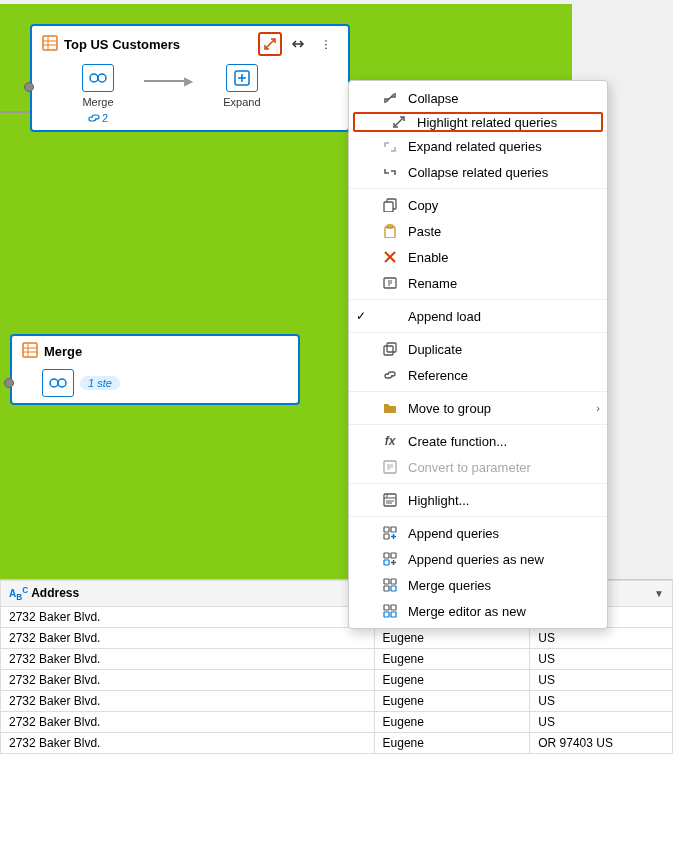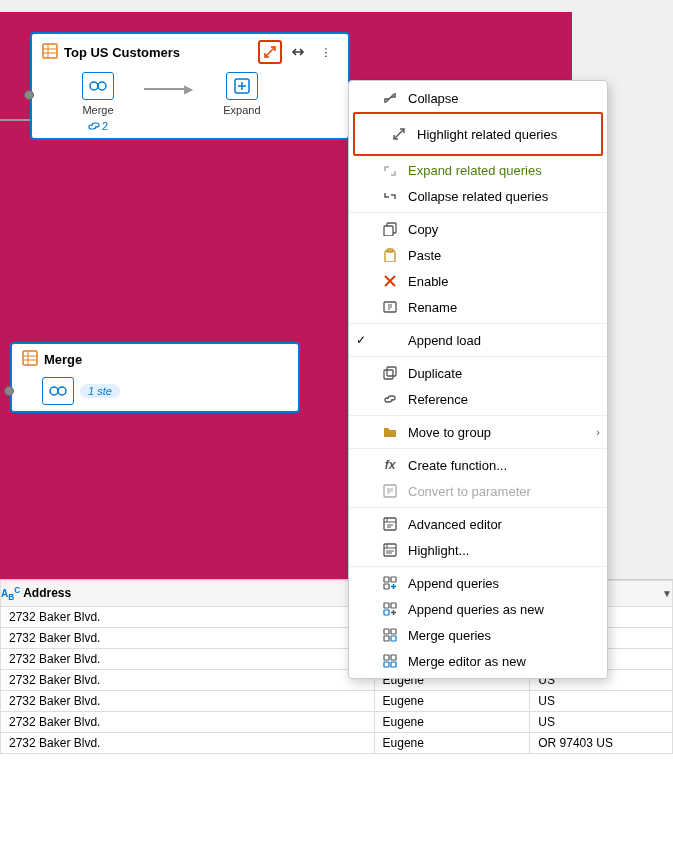--- a/index.html
+++ b/index.html
@@ -9,24 +9,24 @@
       background: #f0f0f0;
       width: 673px;
       height: 859px;
       overflow: hidden;
       position: relative;
     }
 
     
     .canvas-area {
       position: absolute;
-      top: 12px; left: 0;
+      top: 4px; left: 0;
       width: 572px;
       height: 580px;
-      background: #be185d;
+      background: #84cc16;
     }
 
     
     .query-card {
       position: absolute;
       background: white;
       border: 2px solid #0078d4;
       border-radius: 4px;
       padding: 6px 10px;
     }
@@ -143,21 +143,21 @@
     }
 
     table {
       border-collapse: collapse;
       width: 100%;
     }
 
     th {
       background: #f5f5f5;
       border: 1px solid #ddd;
-      padding: 4px 0;
+      padding: 4px 8px;
       text-align: left;
       font-weight: 600;
       font-size: 12px;
       white-space: nowrap;
     }
 
     td {
       border: 1px solid #ddd;
       padding: 3px 8px;
       font-size: 12px;
@@ -194,21 +194,21 @@
       padding: 5px 7px;
       gap: 10px;
       cursor: pointer;
       font-size: 13px;
       color: #000;
     }
 
     .menu-item.highlighted-item {
       border: 2px solid #d83b01;
       margin: 1px 4px;
-      padding: 12px 10px;
+      padding: 0 10px;
       border-radius: 2px;
     }
 
     .menu-item.disabled {
       color: #aaa;
       cursor: default;
     }
 
     .menu-separator {
       height: 1px;
@@ -381,21 +381,21 @@
       <span class="menu-item-text">Highlight related queries</span>
     </div>
     <div class="menu-item disabled">
       <span class="menu-check"></span>
       <span class="menu-icon">
         <svg width="14" height="14" viewBox="0 0 14 14">
           <path d="M2 8 L2 4 L6 4" stroke="#aaa" stroke-width="1.5" fill="none"></path>
           <path d="M12 8 L12 12 L8 12" stroke="#aaa" stroke-width="1.5" fill="none"></path>
         </svg>
       </span>
-      <span class="menu-item-text" style="color: #4d7c0f;">Expand related queries</span>
+      <span class="menu-item-text" style="color: #000000;">Expand related queries</span>
     </div>
     <div class="menu-item">
       <span class="menu-check"></span>
       <span class="menu-icon">
         <svg width="14" height="14" viewBox="0 0 14 14">
           <path d="M2 4 L2 8 L6 8" stroke="#555" stroke-width="1.5" fill="none"></path>
           <path d="M12 10 L12 6 L8 6" stroke="#555" stroke-width="1.5" fill="none"></path>
         </svg>
       </span>
       <span class="menu-item-text">Collapse related queries</span>
@@ -493,33 +493,20 @@
         <svg width="14" height="14" viewBox="0 0 14 14">
           <rect x="1" y="1" width="12" height="12" rx="1" fill="none" stroke="#aaa" stroke-width="1.3"></rect>
           <line x1="4" y1="5" x2="10" y2="5" stroke="#aaa" stroke-width="1"></line>
           <line x1="4" y1="7" x2="10" y2="7" stroke="#aaa" stroke-width="1"></line>
           <line x1="4" y1="9" x2="7" y2="9" stroke="#aaa" stroke-width="1"></line>
         </svg>
       </span>
       <span class="menu-item-text" style="color: rgb(170, 170, 170);">Convert to parameter</span>
     </div>
     <div class="menu-separator"></div>
-    <div class="menu-item">
-      <span class="menu-check"></span>
-      <span class="menu-icon">
-        <svg width="14" height="14" viewBox="0 0 14 14">
-          <rect x="1" y="1" width="12" height="12" rx="1" fill="none" stroke="#555" stroke-width="1.3"></rect>
-          <line x1="1" y1="5" x2="13" y2="5" stroke="#555" stroke-width="1"></line>
-          <line x1="4" y1="1" x2="4" y2="5" stroke="#555" stroke-width="1"></line>
-          <line x1="4" y1="8" x2="10" y2="8" stroke="#555" stroke-width="1"></line>
-          <line x1="4" y1="10" x2="8" y2="10" stroke="#555" stroke-width="1"></line>
-        </svg>
-      </span>
-      <span class="menu-item-text">Advanced editor</span>
-    </div>
     <div class="menu-item">
       <span class="menu-check"></span>
       <span class="menu-icon">
         <svg width="14" height="14" viewBox="0 0 14 14">
           <rect x="1" y="1" width="12" height="12" rx="1" fill="none" stroke="#555" stroke-width="1.3"></rect>
           <line x1="1" y1="5" x2="13" y2="5" stroke="#555" stroke-width="1"></line>
           <line x1="4" y1="1" x2="4" y2="5" stroke="#555" stroke-width="1"></line>
           <line x1="3" y1="8" x2="11" y2="8" stroke="#555" stroke-width="1"></line>
           <line x1="3" y1="10" x2="9" y2="10" stroke="#555" stroke-width="1"></line>
         </svg>

